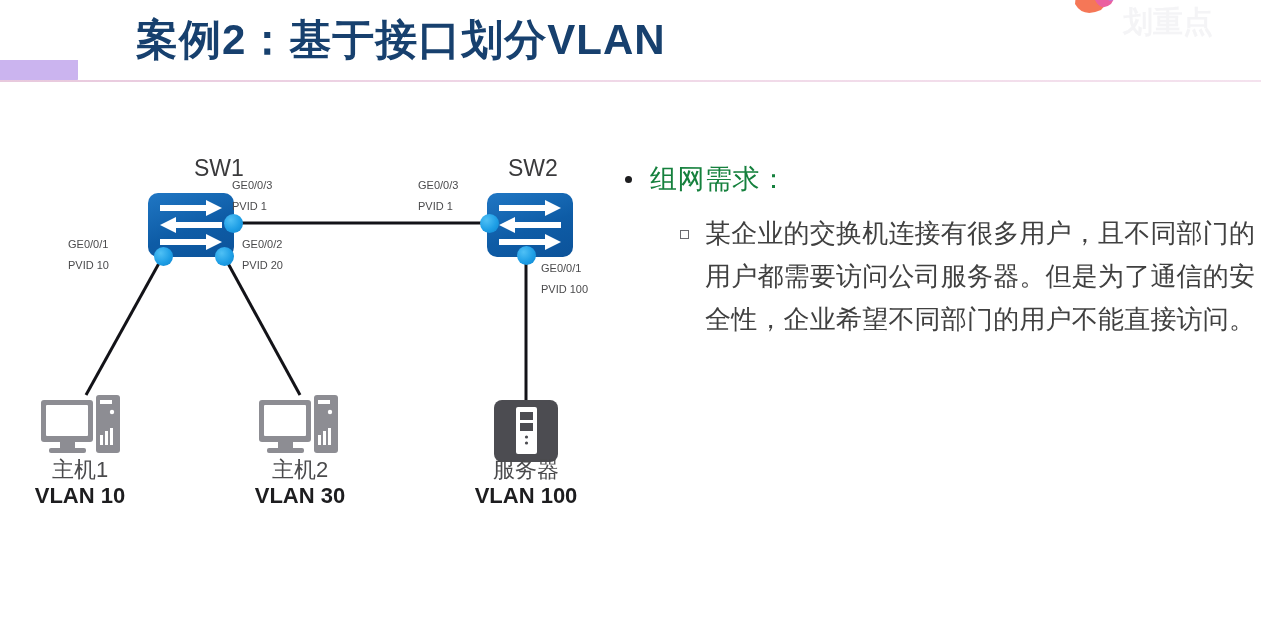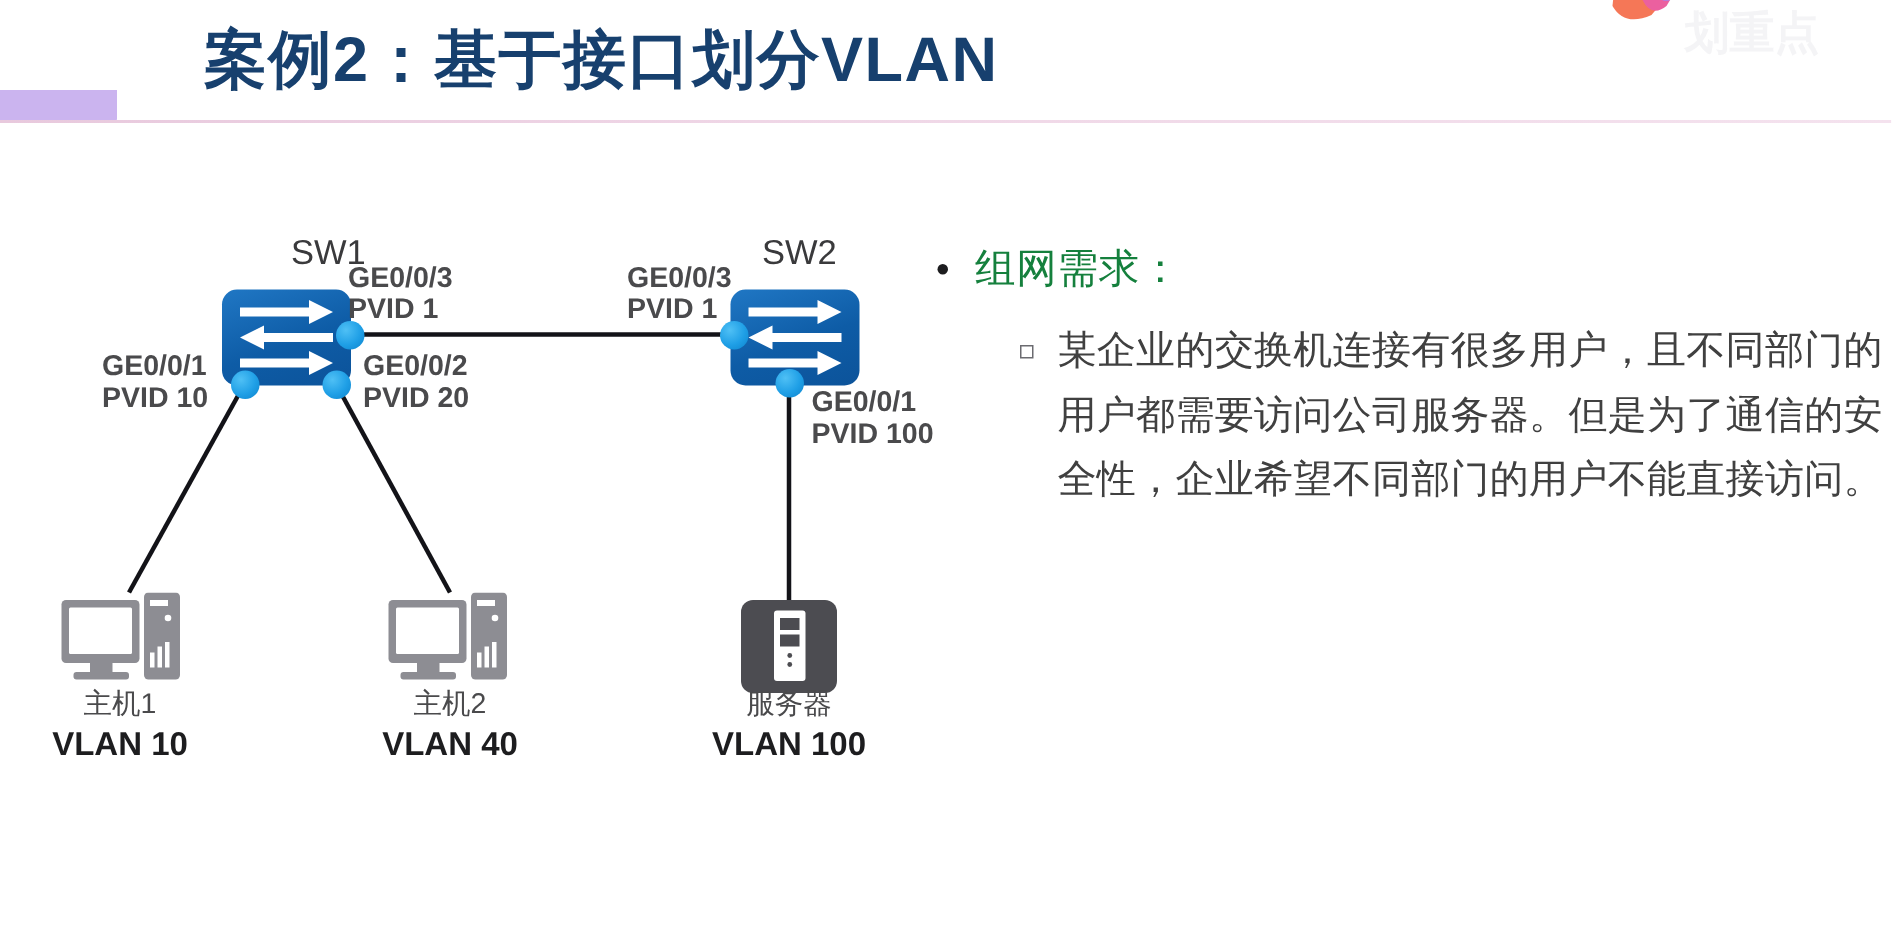--- a/index.html
+++ b/index.html
@@ -79,35 +79,34 @@
 
   .port-dot {
     position: absolute;
     width: 19px; height: 19px;
     border-radius: 50%;
     background: radial-gradient(circle at 35% 32%, #4fc0f5 0%, #1f9fe6 55%, #0d83cc 100%);
   }
 
   .port-label {
     position: absolute;
-    font-size: 19px;
+    font-size: 11px;
     line-height: 21px;
     color: #4a4a4c;
     white-space: nowrap;
-    font-weight: bold;
   }
 
   
   .node-caption {
     position: absolute;
     text-align: center;
     white-space: nowrap;
   }
   .node-name {
-    font-size: 19px;
+    font-size: 22px;
     color: #4a4a4c;
     line-height: 24px;
   }
   .node-vlan {
     font-size: 22px;
     font-weight: bold;
     color: #1d1d1f;
     line-height: 28px;
   }
 
@@ -271,21 +270,21 @@
         <rect x="56" y="0" width="24" height="58" rx="3" fill="#8d8d93"></rect>
         <rect x="60" y="5" width="12" height="4" fill="#ffffff"></rect>
         <circle cx="72" cy="17" r="2.2" fill="#ffffff"></circle>
         <rect x="60" y="40" width="3" height="10" fill="#ffffff"></rect>
         <rect x="65" y="36" width="3" height="14" fill="#ffffff"></rect>
         <rect x="70" y="33" width="3" height="17" fill="#ffffff"></rect>
       </svg>
     </div>
     <div class="node-caption" style="left:220px; top:363px; width:160px;">
       <div class="node-name">主机2</div>
-      <div class="node-vlan">VLAN 40</div>
+      <div class="node-vlan">VLAN 30</div>
     </div>
 
     <div style="position:absolute; left:494px; top:305px;">
       <svg width="64" height="62" viewBox="0 0 64 62">
         <rect x="0" y="0" width="64" height="62" rx="8" fill="#4c4c51"></rect>
         <rect x="22" y="7" width="21" height="47" rx="2" fill="#ffffff"></rect>
         <rect x="26" y="12" width="13" height="8" fill="#4c4c51"></rect>
         <rect x="26" y="23" width="13" height="8" fill="#4c4c51"></rect>
         <circle cx="32.5" cy="37" r="1.6" fill="#4c4c51"></circle>
         <circle cx="32.5" cy="43" r="1.6" fill="#4c4c51"></circle>

